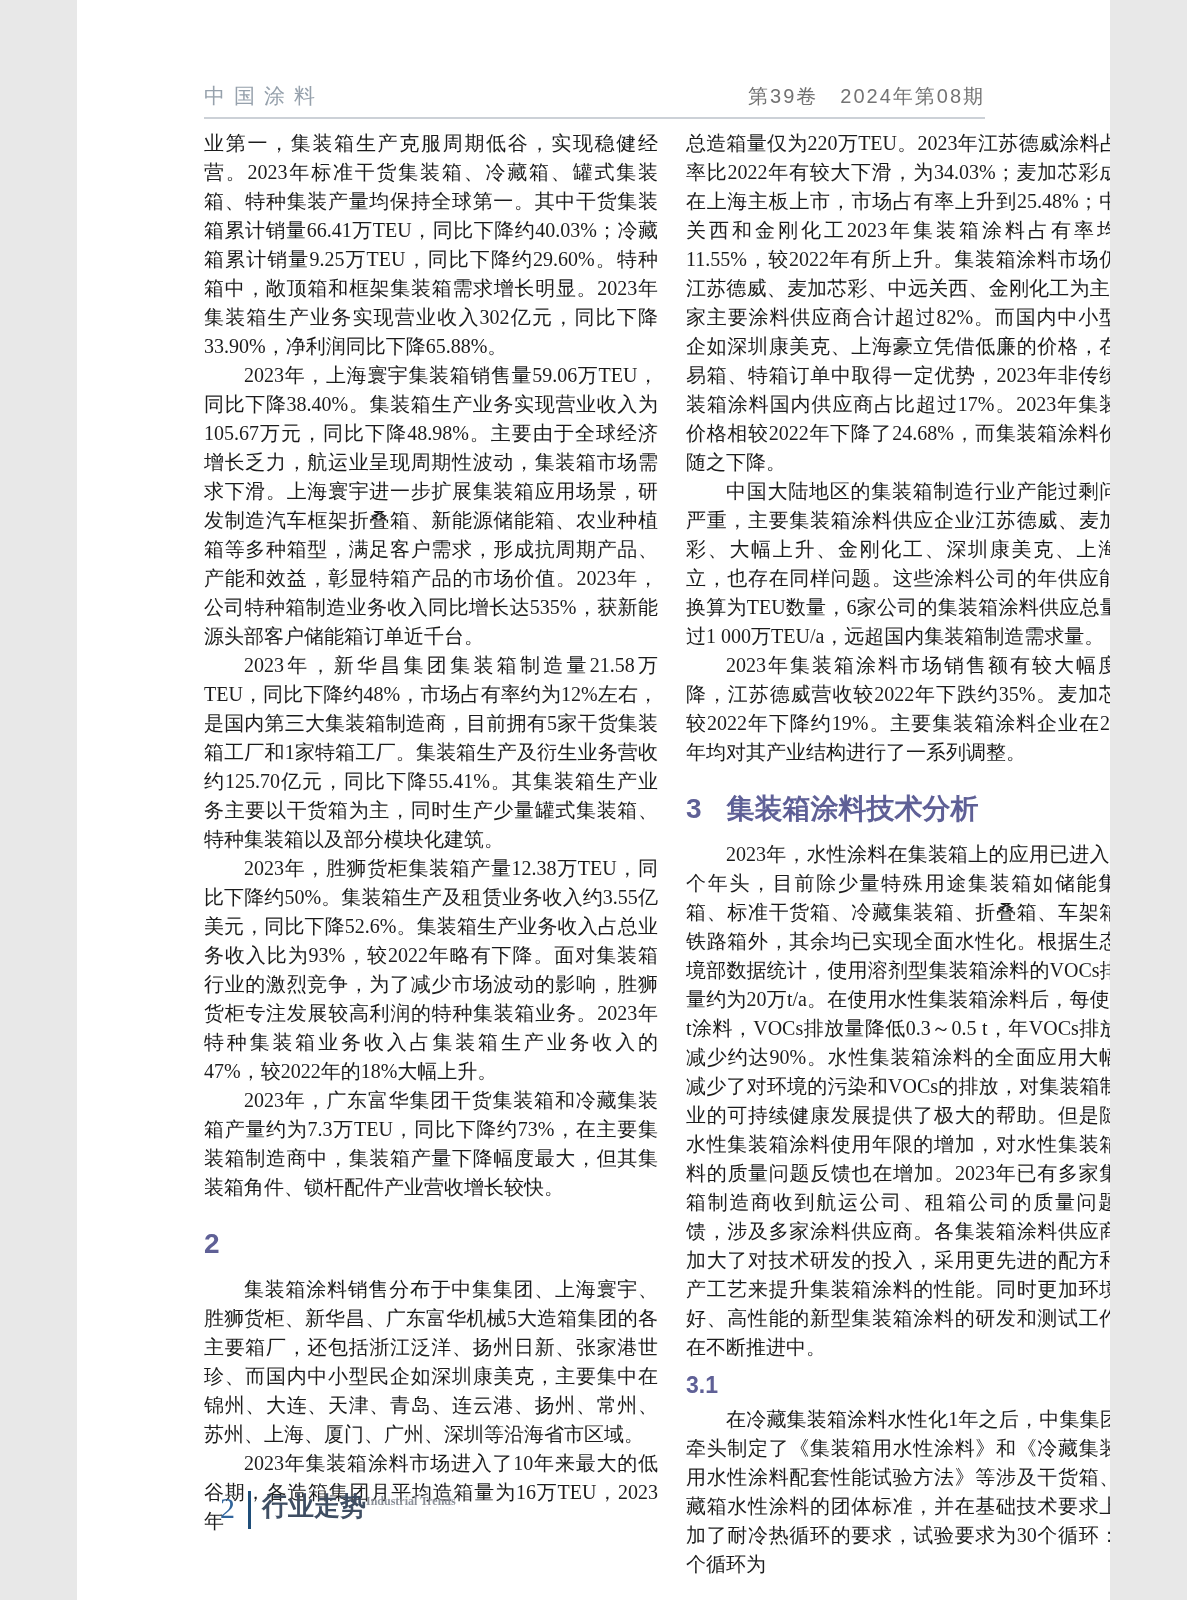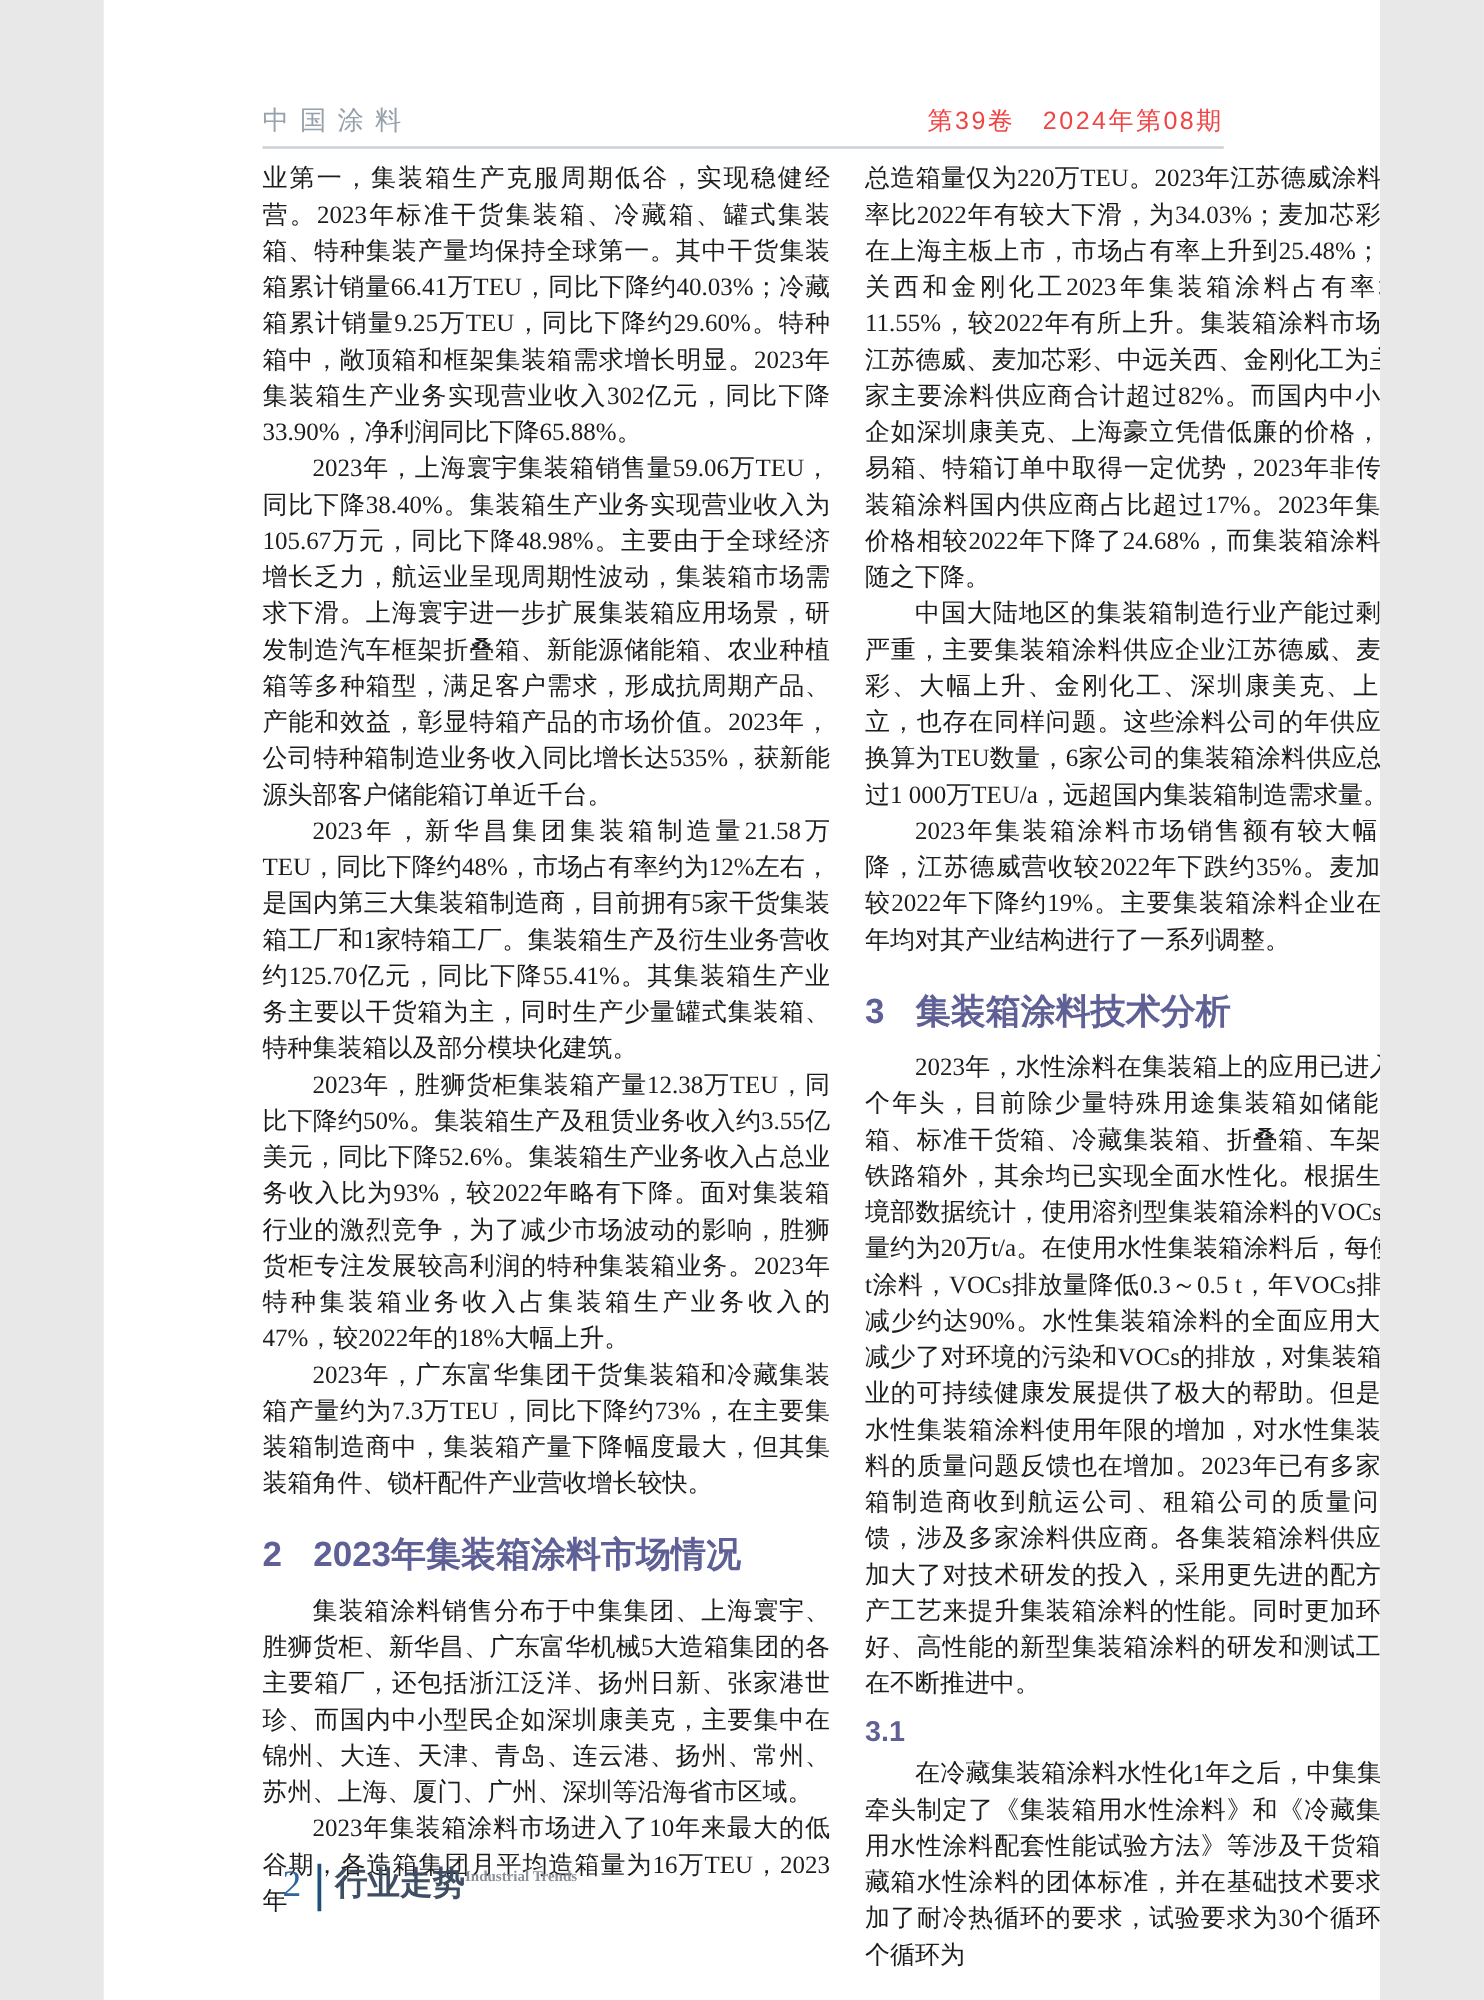--- a/index.html
+++ b/index.html
@@ -4,35 +4,36 @@
 <style>
   html,body{margin:0;padding:0;background:#e8e8e8;}
   .page{
     position:relative;
     width:1021px;height:1600px;
     margin:0 auto;
     background:#ffffff;
     overflow:hidden;
     font-family:"Liberation Serif","DejaVu Serif",serif;
     color:#1c1c1c;
+    padding-left:12px;
   }
   
   .header{
     position:absolute;left:127px;right:125px;top:82px;
     display:flex;justify-content:space-between;align-items:flex-end;
     padding-bottom:7px;
     border-bottom:2px solid #ccd1d7;
   }
   .journal-title{
     font-family:"Liberation Sans","DejaVu Sans",sans-serif;
     font-size:21px;letter-spacing:9px;color:#96a1ac;
   }
   .issue-info{
     font-family:"Liberation Sans","DejaVu Sans",sans-serif;
-    font-size:20px;letter-spacing:2px;color:#ef4444;
+    font-size:20px;letter-spacing:2px;color:#737373;
   }
   
   .columns{
     position:absolute;left:127px;top:129px;width:936px;
     display:flex;gap:28px;
   }
   .col{
     width:457px;
     font-size:20px;line-height:29px;
     text-align:justify;
@@ -87,21 +88,20 @@
   <div class="columns">
 
     <div class="col">
       <p class="para no-indent">业第一，集装箱生产克服周期低谷，实现稳健经营。2023年标准干货集装箱、冷藏箱、罐式集装箱、特种集装产量均保持全球第一。其中干货集装箱累计销量66.41万TEU，同比下降约40.03%；冷藏箱累计销量9.25万TEU，同比下降约29.60%。特种箱中，敞顶箱和框架集装箱需求增长明显。2023年集装箱生产业务实现营业收入302亿元，同比下降33.90%，净利润同比下降65.88%。</p>
       <p class="para">2023年，上海寰宇集装箱销售量59.06万TEU，同比下降38.40%。集装箱生产业务实现营业收入为105.67万元，同比下降48.98%。主要由于全球经济增长乏力，航运业呈现周期性波动，集装箱市场需求下滑。上海寰宇进一步扩展集装箱应用场景，研发制造汽车框架折叠箱、新能源储能箱、农业种植箱等多种箱型，满足客户需求，形成抗周期产品、产能和效益，彰显特箱产品的市场价值。2023年，公司特种箱制造业务收入同比增长达535%，获新能源头部客户储能箱订单近千台。</p>
       <p class="para">2023年，新华昌集团集装箱制造量21.58万TEU，同比下降约48%，市场占有率约为12%左右，是国内第三大集装箱制造商，目前拥有5家干货集装箱工厂和1家特箱工厂。集装箱生产及衍生业务营收约125.70亿元，同比下降55.41%。其集装箱生产业务主要以干货箱为主，同时生产少量罐式集装箱、特种集装箱以及部分模块化建筑。</p>
       <p class="para">2023年，胜狮货柜集装箱产量12.38万TEU，同比下降约50%。集装箱生产及租赁业务收入约3.55亿美元，同比下降52.6%。集装箱生产业务收入占总业务收入比为93%，较2022年略有下降。面对集装箱行业的激烈竞争，为了减少市场波动的影响，胜狮货柜专注发展较高利润的特种集装箱业务。2023年特种集装箱业务收入占集装箱生产业务收入的47%，较2022年的18%大幅上升。</p>
       <p class="para">2023年，广东富华集团干货集装箱和冷藏集装箱产量约为7.3万TEU，同比下降约73%，在主要集装箱制造商中，集装箱产量下降幅度最大，但其集装箱角件、锁杆配件产业营收增长较快。</p>
       <h2 class="sec-heading">
         <span>2</span>
-        <span>2023年集装箱涂料市场情况</span>
       </h2>
       <p class="para">集装箱涂料销售分布于中集集团、上海寰宇、胜狮货柜、新华昌、广东富华机械5大造箱集团的各主要箱厂，还包括浙江泛洋、扬州日新、张家港世珍、而国内中小型民企如深圳康美克，主要集中在锦州、大连、天津、青岛、连云港、扬州、常州、苏州、上海、厦门、广州、深圳等沿海省市区域。</p>
       <p class="para">2023年集装箱涂料市场进入了10年来最大的低谷期，各造箱集团月平均造箱量为16万TEU，2023年</p>
     </div>
 
     <div class="col">
       <p class="para no-indent">总造箱量仅为220万TEU。2023年江苏德威涂料占有率比2022年有较大下滑，为34.03%；麦加芯彩成功在上海主板上市，市场占有率上升到25.48%；中远关西和金刚化工2023年集装箱涂料占有率均为11.55%，较2022年有所上升。集装箱涂料市场仍以江苏德威、麦加芯彩、中远关西、金刚化工为主，4家主要涂料供应商合计超过82%。而国内中小型民企如深圳康美克、上海豪立凭借低廉的价格，在贸易箱、特箱订单中取得一定优势，2023年非传统集装箱涂料国内供应商占比超过17%。2023年集装箱价格相较2022年下降了24.68%，而集装箱涂料价格随之下降。</p>
       <p class="para">中国大陆地区的集装箱制造行业产能过剩问题严重，主要集装箱涂料供应企业江苏德威、麦加芯彩、大幅上升、金刚化工、深圳康美克、上海豪立，也存在同样问题。这些涂料公司的年供应能力换算为TEU数量，6家公司的集装箱涂料供应总量超过1 000万TEU/a，远超国内集装箱制造需求量。</p>
       <p class="para">2023年集装箱涂料市场销售额有较大幅度下降，江苏德威营收较2022年下跌约35%。麦加芯彩较2022年下降约19%。主要集装箱涂料企业在2023年均对其产业结构进行了一系列调整。</p>
       <h2 class="sec-heading">

